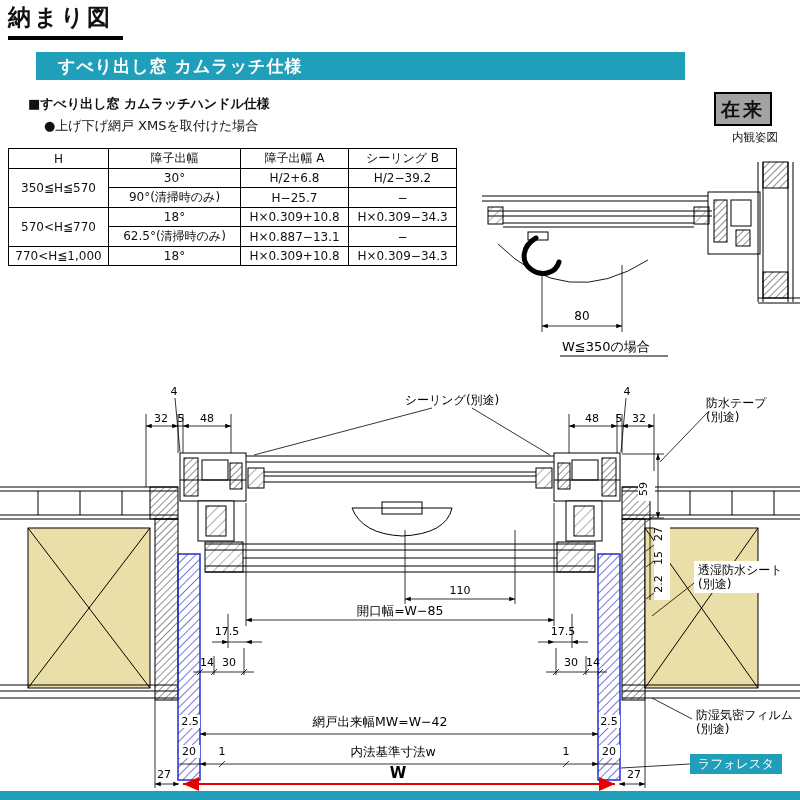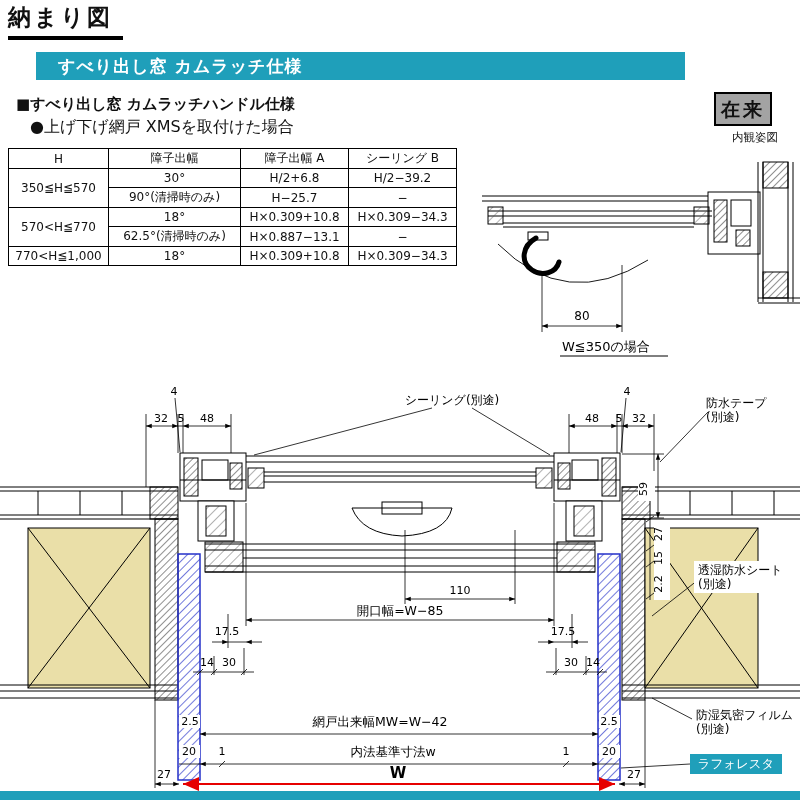--- a/index.html
+++ b/index.html
@@ -4,22 +4,22 @@
 <style>
   * { margin:0; padding:0; box-sizing:border-box; }
   html,body { background:#fff; }
   body { font-family:"DejaVu Sans","Liberation Sans",sans-serif; color:#111; }
   .page { position:relative; width:800px; height:800px; background:#fff; overflow:hidden; }
 
   .title { position:absolute; left:8px; top:2px; font-size:23px; font-weight:bold;
            letter-spacing:3px; border-bottom:4px solid #000; padding:0 10px 3px 0; }
   .banner { position:absolute; left:0; top:52px; width:649px; height:28px; background:#1f9fba;
             color:#fff; font-size:17px; font-weight:bold; line-height:28px; padding-left:22px; letter-spacing:1px;margin-left:36px; }
-  .section { position:absolute; left:16px; top:95px; font-size:15px; font-weight:bold; }
-  .subsection { position:absolute; left:30px; top:117px; font-size:16px; }
+  .section { position:absolute; left:28px; top:95px; font-size:13px; font-weight:bold; }
+  .subsection { position:absolute; left:44px; top:117px; font-size:13px; }
   .badge { position:absolute; left:714px; top:92px; width:58px; height:34px; border:2px solid #000;
            font-size:19px; font-weight:bold; text-align:center; line-height:30px; letter-spacing:3px; background:#a3a3a3; }
   .badge-caption { position:absolute; left:708px; top:130px; width:70px; text-align:right; font-size:11.5px; }
 
   table.spec { position:absolute; left:8px; top:148px; border-collapse:collapse; background:#fff; }
   table.spec th, table.spec td { border:1px solid #000; font-size:12px; font-weight:normal;
            text-align:center; padding:1px 3px; height:19px; white-space:nowrap; }
 
   .detail-svg { position:absolute; left:470px; top:150px; }
   .main-svg { position:absolute; left:0; top:368px; }

